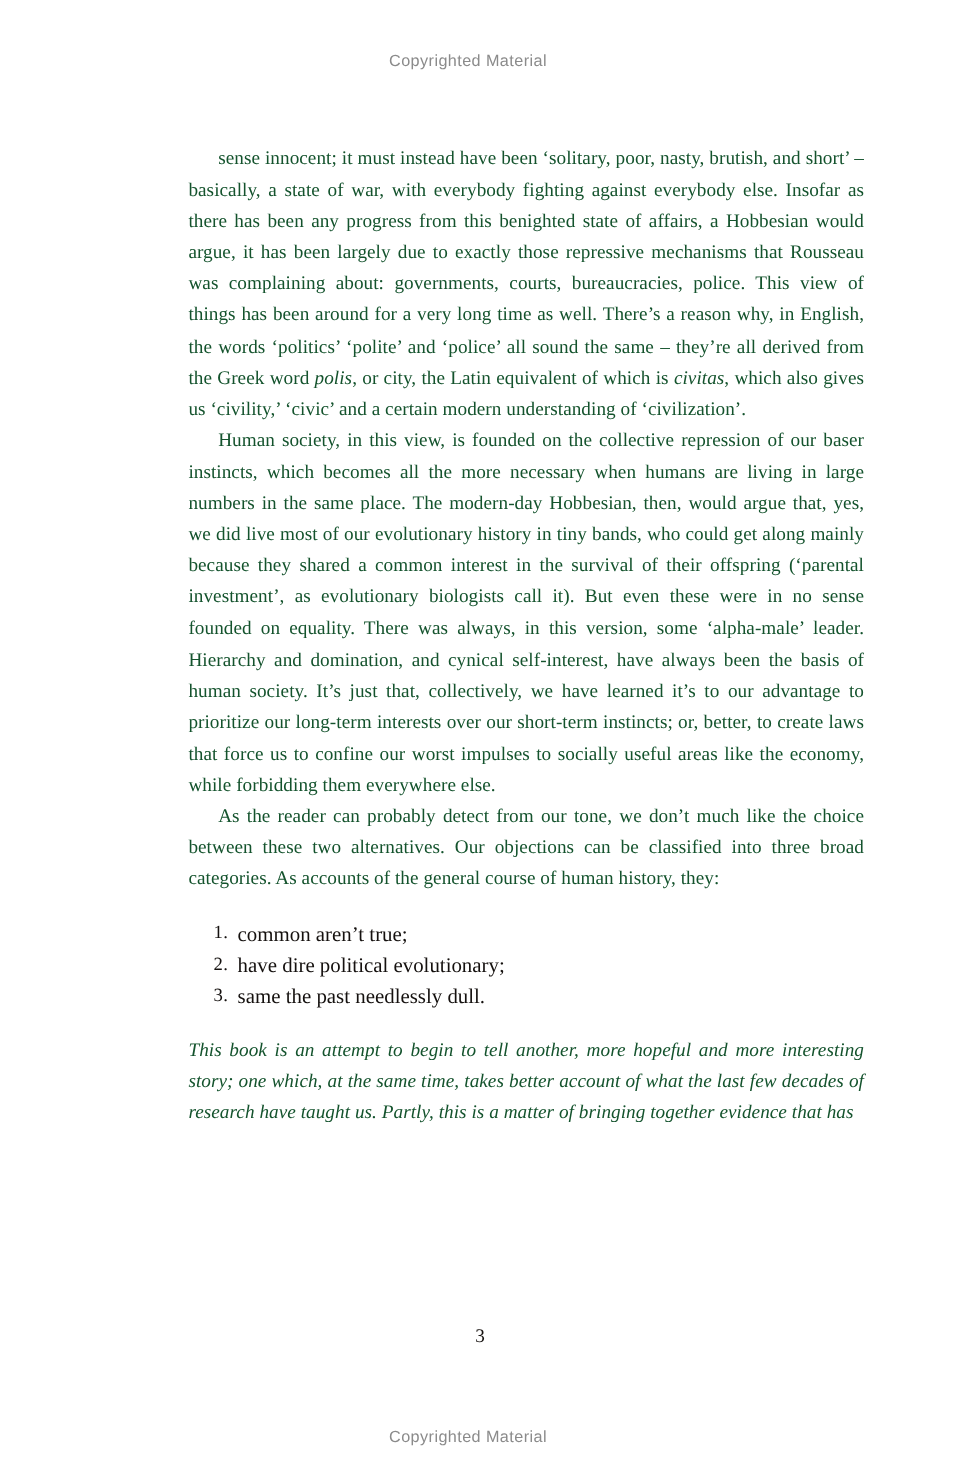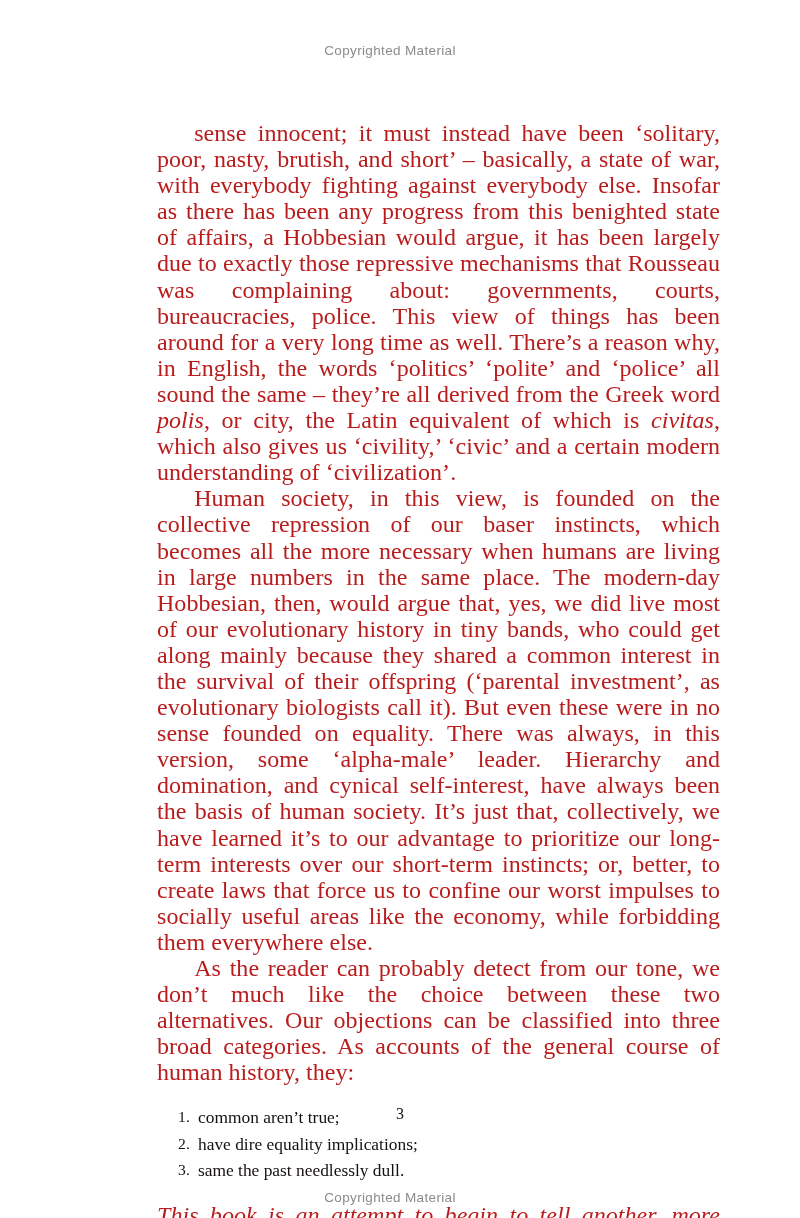--- a/index.html
+++ b/index.html
@@ -60,26 +60,26 @@
   
   .textblock {
     position: absolute;
     left: 157px;
     top: 120px;
     width: 563px;
   }
 
   p.body-par {
     margin: 0;
-    font-size: 24px;
+    font-size: 16px;
     line-height: 26.1px;
     text-align: justify;
     text-justify: inter-word;
     hyphens: none;
-    color: #b91c1c;
+    color: #14532d;
     letter-spacing: 0.04px;
   }
   p.indent { text-indent: 1.55em; }
   p.noindent { text-indent: 0; font-style: italic; }
 
   p.body-par i,
   p.body-par em {
     font-style: italic;
   }
 
@@ -140,21 +140,21 @@
 
     <p class="body-par indent">As the reader can probably detect from our tone, we don’t much like the choice between these two alternatives. Our objections can be classified into three broad categories. As accounts of the general course of human history, they:</p>
 
     <ol class="numlist">
       <li>
         <span class="num">1.</span>
         <span class="item-text">common aren’t true;</span>
       </li>
       <li>
         <span class="num">2.</span>
-        <span class="item-text">have dire equality implications;</span>
+        <span class="item-text">have dire political evolutionary;</span>
       </li>
       <li>
         <span class="num">3.</span>
         <span class="item-text">same the past needlessly dull.</span>
       </li>
     </ol>
 
     <p class="body-par noindent">This book is an attempt to begin to tell another, more hopeful and more interesting story; one which, at the same time, takes better account of what the last few decades of research have taught us. Partly, this is a matter of bringing together evidence that has</p>
 
   </div>

